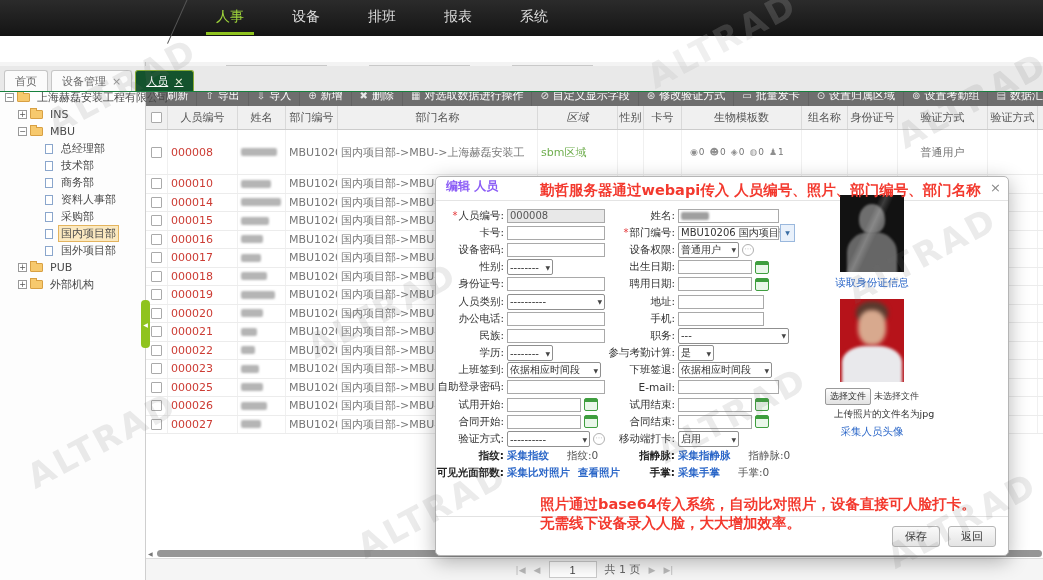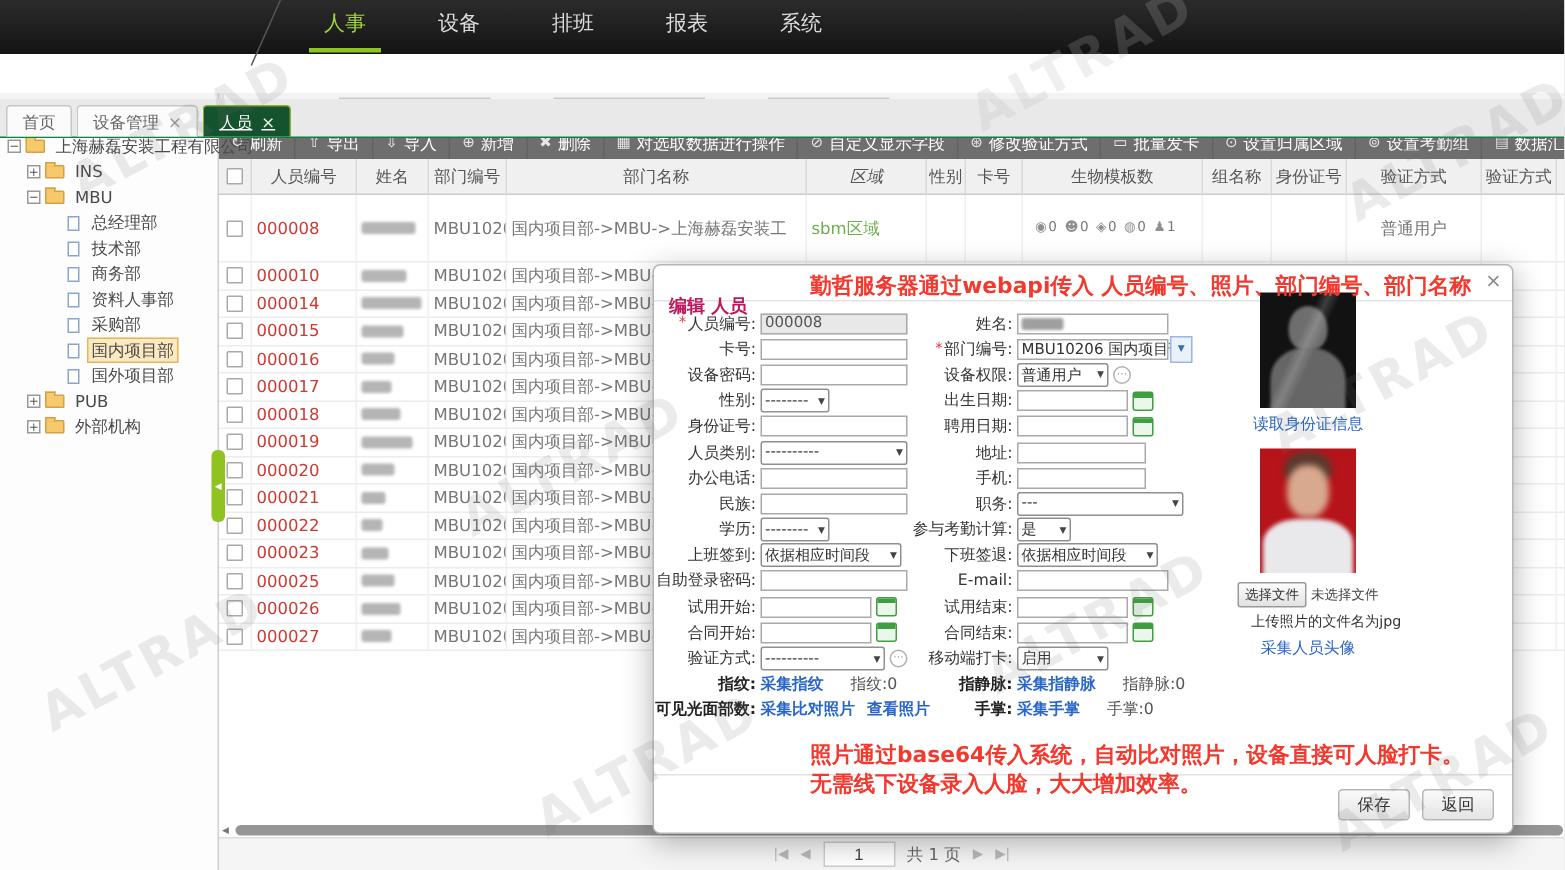--- a/index.html
+++ b/index.html
@@ -79,21 +79,21 @@
   .hbar{flex:1;height:7px;background:#969696;border-radius:4px;margin-right:1px;cursor:pointer;}
   .pager{position:absolute;left:0;right:0;bottom:0;height:21px;background:#f5f5f5;border-top:1px solid #ddd;
          display:flex;align-items:center;justify-content:center;gap:8px;}
   .pic{color:#b8b8b8;font-size:9px;cursor:pointer;}
   .pinput{width:42px;height:13px;border:1px solid #ccc;font-size:11px;text-align:center;color:#444;background:#fff;}
   .ptotal{font-size:11px;color:#666;}
   
   .dialog{position:absolute;left:435px;top:176px;width:574px;height:380px;background:#fff;border:1px solid #b5b5b5;
           border-radius:5px;box-shadow:0 5px 20px rgba(0,0,0,.3);z-index:40;box-sizing:border-box;}
   .dlg-head{height:23px;border-bottom:1px solid #e4e4e4;position:relative;}
-  .dlg-title{position:absolute;left:10px;top:19px;font-size:12px;font-weight:bold;color:#be185d;}
+  .dlg-title{position:absolute;left:10px;top:1px;font-size:12px;font-weight:bold;color:#8b5cf6;}
   .dlg-close{position:absolute;right:7px;top:3px;font-size:13px;color:#888;cursor:pointer;}
   .ann-top{position:absolute;left:104px;top:4px;font-size:14.5px;font-weight:bold;color:#f3392e;white-space:nowrap;z-index:3;}
   .dlg-body{position:relative;padding-top:6px;}
   .frow{display:flex;align-items:center;height:17.2px;white-space:nowrap;}
   .flabel{font-size:10.5px;color:#333;flex:none;display:flex;justify-content:flex-end;align-items:center;overflow:visible;}
   .flabel.l{width:68px;}
   .flabel.r{width:70px;}
   .frow.biorow .flabel{font-weight:bold;color:#222;}
   .req{color:#e4393c;font-size:10px;margin-right:1px;}
   .ffield{flex:none;display:flex;align-items:center;padding-left:3px;}

